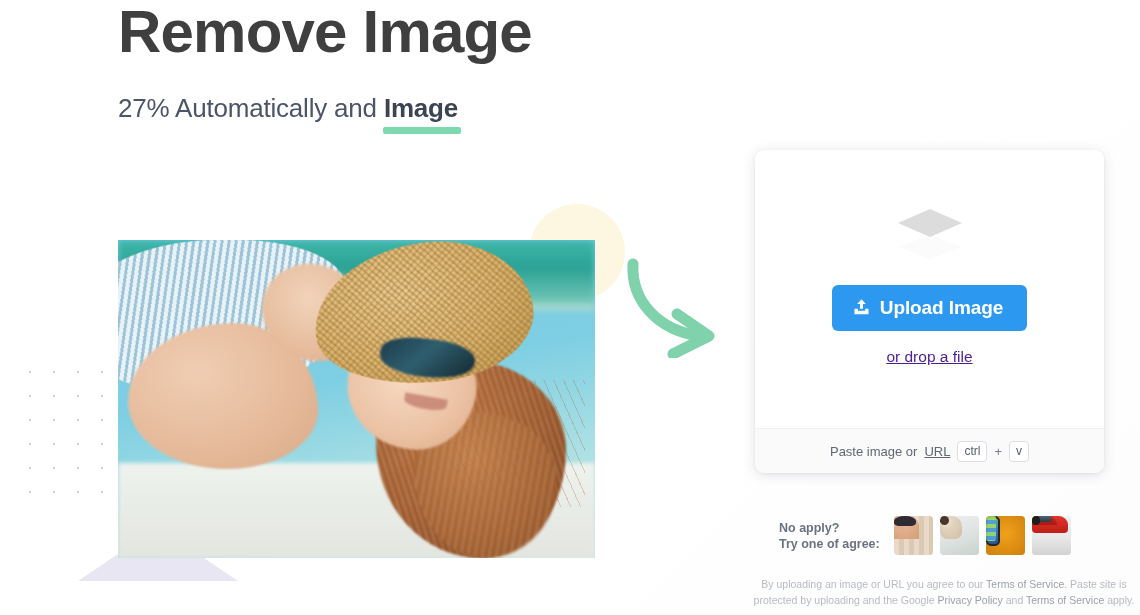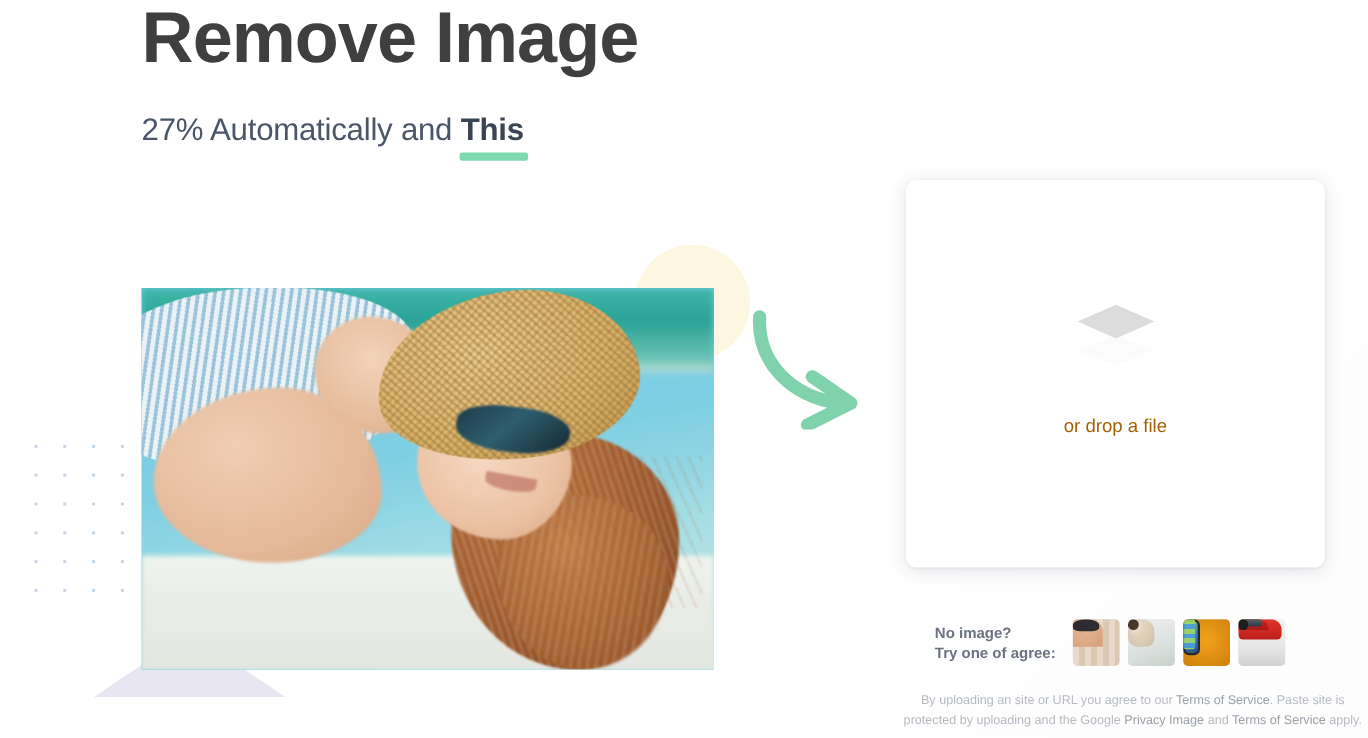--- a/index.html
+++ b/index.html
@@ -302,21 +302,22 @@
     font-weight: bold;
     letter-spacing: -0.1px;
     cursor: pointer;
     line-height: 1;
   }
   .upload-btn svg { display: block; }
 
   .drop-hint {
     margin-top: 17px;
     font-size: 15.5px;
-    color: #a16207;
+    color: #4c1d95;
+    text-decoration: underline;
   }
 
   .card-footer {
     flex: 0 0 45px;
     border-top: 1px solid #f0f0f1;
     background: #fafafa;
     display: flex;
     align-items: center;
     justify-content: center;
     gap: 7px;
@@ -436,21 +437,21 @@
 
   <div class="deco-dots"></div>
   <div class="deco-triangle"></div>
   <div class="deco-circle"></div>
 
   <div class="headline-wrap">
     <h1 class="headline">
       <span class="line">Remove Image</span>
     </h1>
     <div class="subtitle">
-      <span>27% Automatically and </span><span class="free">This</span>
+      <span>27% Automatically and </span><span class="free">Image</span>
     </div>
   </div>
 
   <div class="hero-photo">
     <div class="hp-layer hp-sky"></div>
     <div class="hp-layer hp-sea"></div>
     <div class="hp-layer hp-beach"></div>
     <div class="hp-layer hp-hair"></div>
     <div class="hp-layer hp-hair2"></div>
     <div class="hp-layer hp-wisps"></div>
@@ -473,29 +474,45 @@
   <div class="upload-card">
     <div class="card-drop">
 
       <div class="layers-icon">
         <svg width="72" height="52" viewBox="0 0 72 52">
           <polygon points="36,28 68,40 36,52 4,40" fill="#fbfbfb"></polygon>
           <polygon points="36,2 68,16 36,30 4,16" fill="#dcdcdc"></polygon>
         </svg>
       </div>
 
+      <button class="upload-btn">
+        <span>
+          <svg width="19" height="19" viewBox="0 0 20 20" fill="#ffffff">
+            <path d="M10 1.2 L14.6 6.3 H11.6 V11.2 H8.4 V6.3 H5.4 Z"></path>
+            <path d="M2.6 11.4 H6.2 V13.4 H13.8 V11.4 H17.4 V17.2 H2.6 Z"></path>
+          </svg>
+        </span>
+        <span>Upload Image</span>
+      </button>
 
       <div class="drop-hint">or drop a file</div>
     </div>
 
+    <div class="card-footer">
+      <span>Paste image or </span>
+        <a class="url-link">URL</a>
+      <span class="kbd">ctrl</span>
+      <span class="plus">+</span>
+      <span class="kbd">v</span>
+    </div>
   </div>
 
   <div class="samples">
     <div class="samples-label">
-      <div>No image?</div>
+      <div>No apply?</div>
       <div>Try one of agree:</div>
     </div>
     <div class="thumbs">
 
       <div class="thumb">
         <div class="tl t1-bg"></div>
         <div class="tl t1-body"></div>
         <div class="tl t1-head"></div>
         <div class="tl t1-arm"></div>
         <div class="tl t1-hat"></div>
@@ -523,17 +540,17 @@
         <div class="tl t4-win"></div>
         <div class="tl t4-plate"></div>
         <div class="tl t4-w1"></div>
         <div class="tl t4-w2"></div>
       </div>
 
     </div>
   </div>
 
   <div class="legal">
-    <span>By uploading an site or URL you agree to our </span><b>Terms of Service</b><span>. Paste site is</span>
-    <span>protected by uploading and the Google </span><b>Privacy Image</b><span> and </span><b>Terms of Service</b><span> apply.</span>
+    <span>By uploading an image or URL you agree to our </span><b>Terms of Service</b><span>. Paste site is</span>
+    <span>protected by uploading and the Google </span><b>Privacy Policy</b><span> and </span><b>Terms of Service</b><span> apply.</span>
   </div>
 
 </div>
 
 </body></html>

